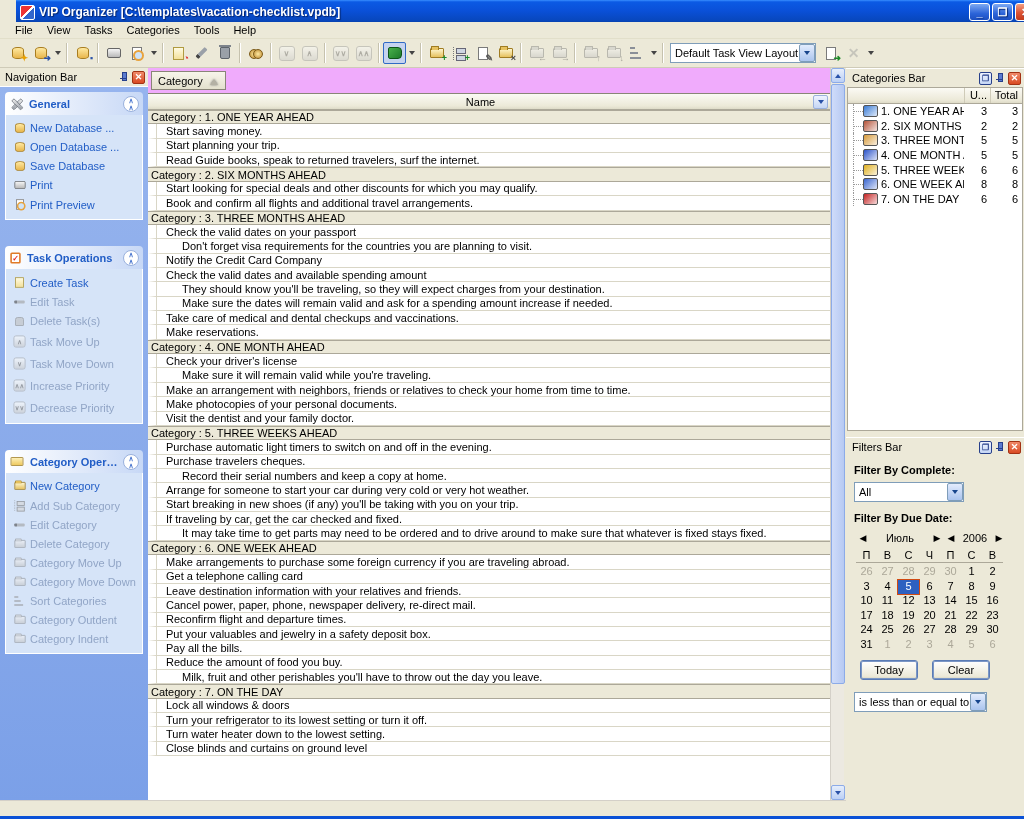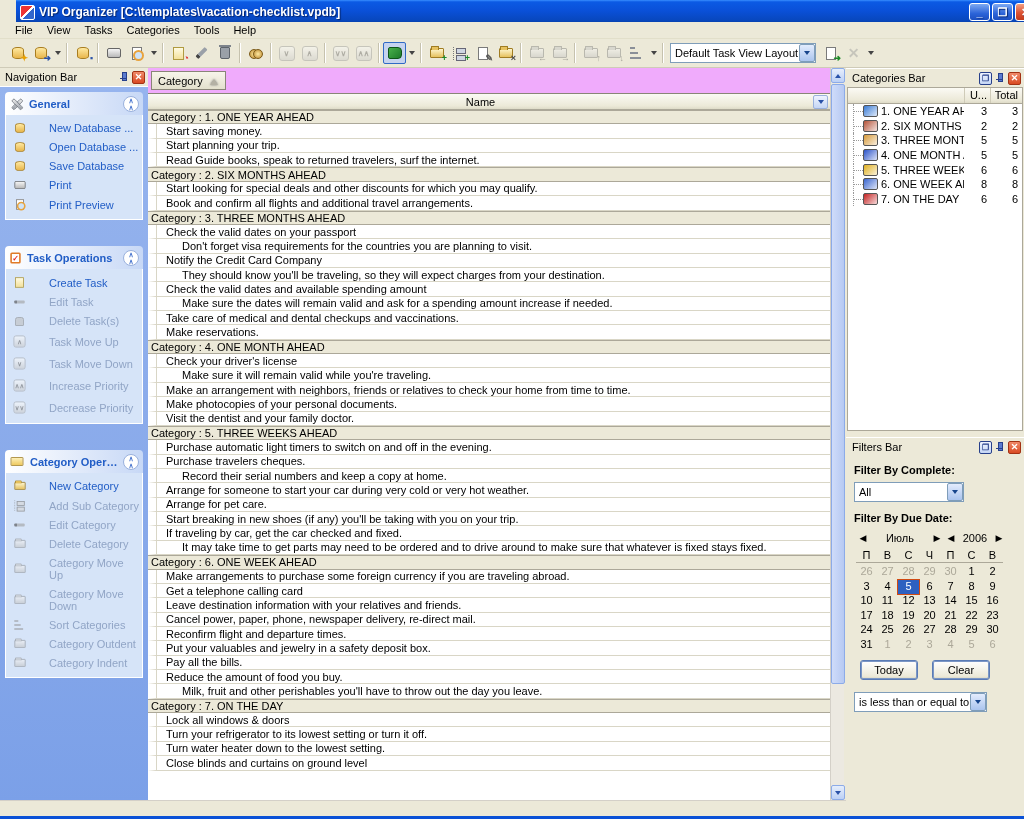--- a/index.html
+++ b/index.html
@@ -89,21 +89,21 @@
   .nav-body{position:absolute;left:0;top:18px;width:148px;height:718px;
     background:linear-gradient(180deg,#96b4ee 0%,#88a9ea 60%,#7ba0e8 100%);
     padding:5px 5px 0 5px;overflow:hidden;border-top:1px solid #fff;}
   .sect{margin-bottom:26px;border-radius:0 0 1px 1px;}
   .sect-hd{height:23px;background:linear-gradient(90deg,#ffffff,#c7d8f6);
     border-radius:4px 4px 0 0;display:flex;align-items:center;padding:0 4px;gap:5px;}
   .sect-hd .lbl{color:#215dc6;font-weight:bold;font-size:11px;white-space:nowrap;overflow:hidden;text-overflow:ellipsis;flex:1;}
   .chev{width:16px;height:16px;border-radius:50%;background:#fff;border:1px solid #9ab1dd;flex:none;
     color:#4f7ad0;font-size:7px;line-height:7px;font-weight:bold;display:flex;flex-direction:column;align-items:center;justify-content:center;}
   .sect-body{background:#d6e4f8;border:1px solid #fff;border-top:none;padding:7px 2px 8px 4px;}
-  .nav-item{display:flex;align-items:center;gap:22px;margin:0 0 7px 2px;cursor:pointer;}
+  .nav-item{display:flex;align-items:center;gap:3px;margin:0 0 7px 2px;cursor:pointer;}
   .nav-item:last-child{margin-bottom:0;}
   .nav-item .txt{color:#215dc6;}
   .nav-item.disabled .txt{color:#91a5c6;}
   .nav-item .nico{width:15px;display:flex;justify-content:center;flex:none;}
   .scale75{transform:scale(.8);}
   
   .main{position:absolute;left:148px;top:68px;width:696px;height:732px;background:#f6f4e7;}
   .groupbar{position:absolute;left:0;top:0;width:682px;height:26px;background:#f0abfc;
     border-bottom:1px solid #898578;display:flex;align-items:flex-start;padding:3px 0 0 3px;}
   .group-btn{height:19px;background:linear-gradient(#f7f5ea,#e3e0cd);border:1px solid #898578;
@@ -535,26 +535,26 @@
         </div>
         <div class="row task">
           <span>Check the valid dates on your passport</span>
         </div>
         <div class="row note">
           <span>Don't forget visa requirements for the countries you are planning to visit.</span>
         </div>
         <div class="row task">
           <span>Notify the Credit Card Company</span>
         </div>
+        <div class="row task">
+          <span>Check the valid dates and available spending amount</span>
+        </div>
         <div class="row note">
           <span>They should know you'll be traveling, so they will expect charges from your destination.</span>
         </div>
-        <div class="row task">
-          <span>Check the valid dates and available spending amount</span>
-        </div>
         <div class="row note">
           <span>Make sure the dates will remain valid and ask for a spending amount increase if needed.</span>
         </div>
         <div class="row task">
           <span>Take care of medical and dental checkups and vaccinations.</span>
         </div>
         <div class="row task">
           <span>Make reservations.</span>
         </div>
         <div class="row cat">
@@ -582,23 +582,20 @@
           <span>Purchase automatic light timers to switch on and off in the evening.</span>
         </div>
         <div class="row task">
           <span>Purchase travelers cheques.</span>
         </div>
         <div class="row note">
           <span>Record their serial numbers and keep a copy at home.</span>
         </div>
         <div class="row task">
           <span>Arrange for someone to start your car during very cold or very hot weather.</span>
-        </div>
-        <div class="row task">
-          <span>Arrange for pet care.</span>
         </div>
         <div class="row task">
           <span>Start breaking in new shoes (if any) you'll be taking with you on your trip.</span>
         </div>
         <div class="row task">
           <span>If traveling by car, get the car checked and fixed.</span>
         </div>
         <div class="row note">
           <span>It may take time to get parts may need to be ordered and to drive around to make sure that whatever is fixed stays fixed.</span>
         </div>

